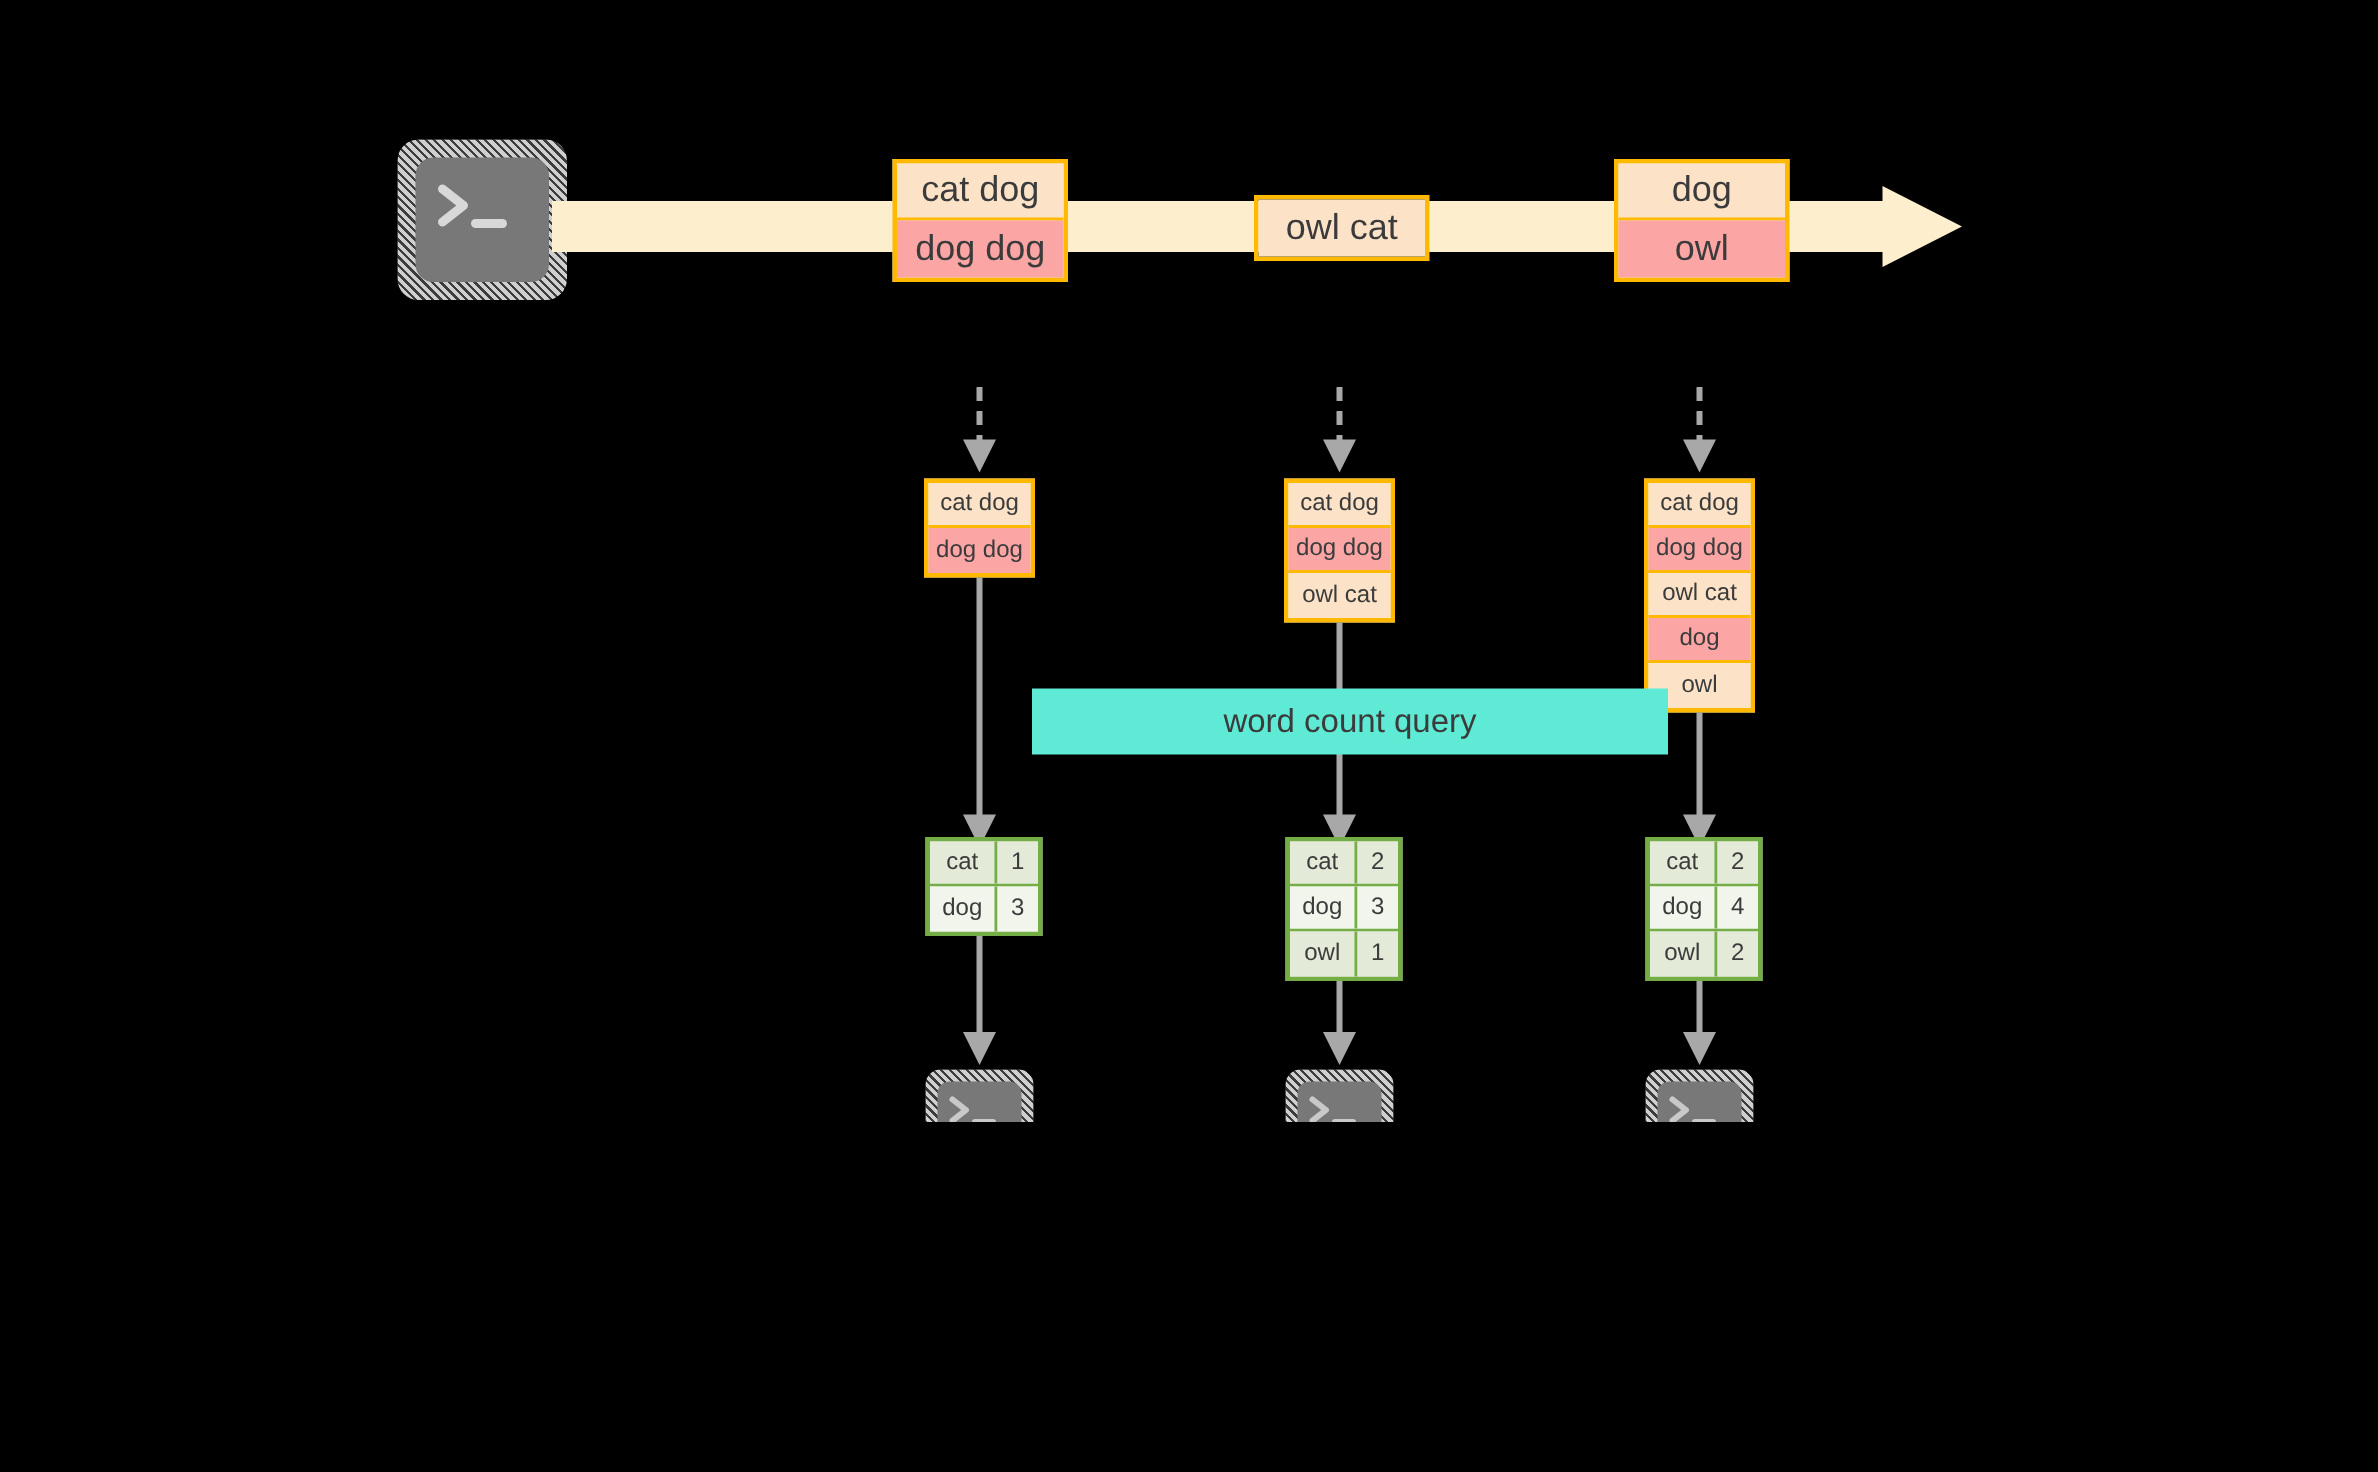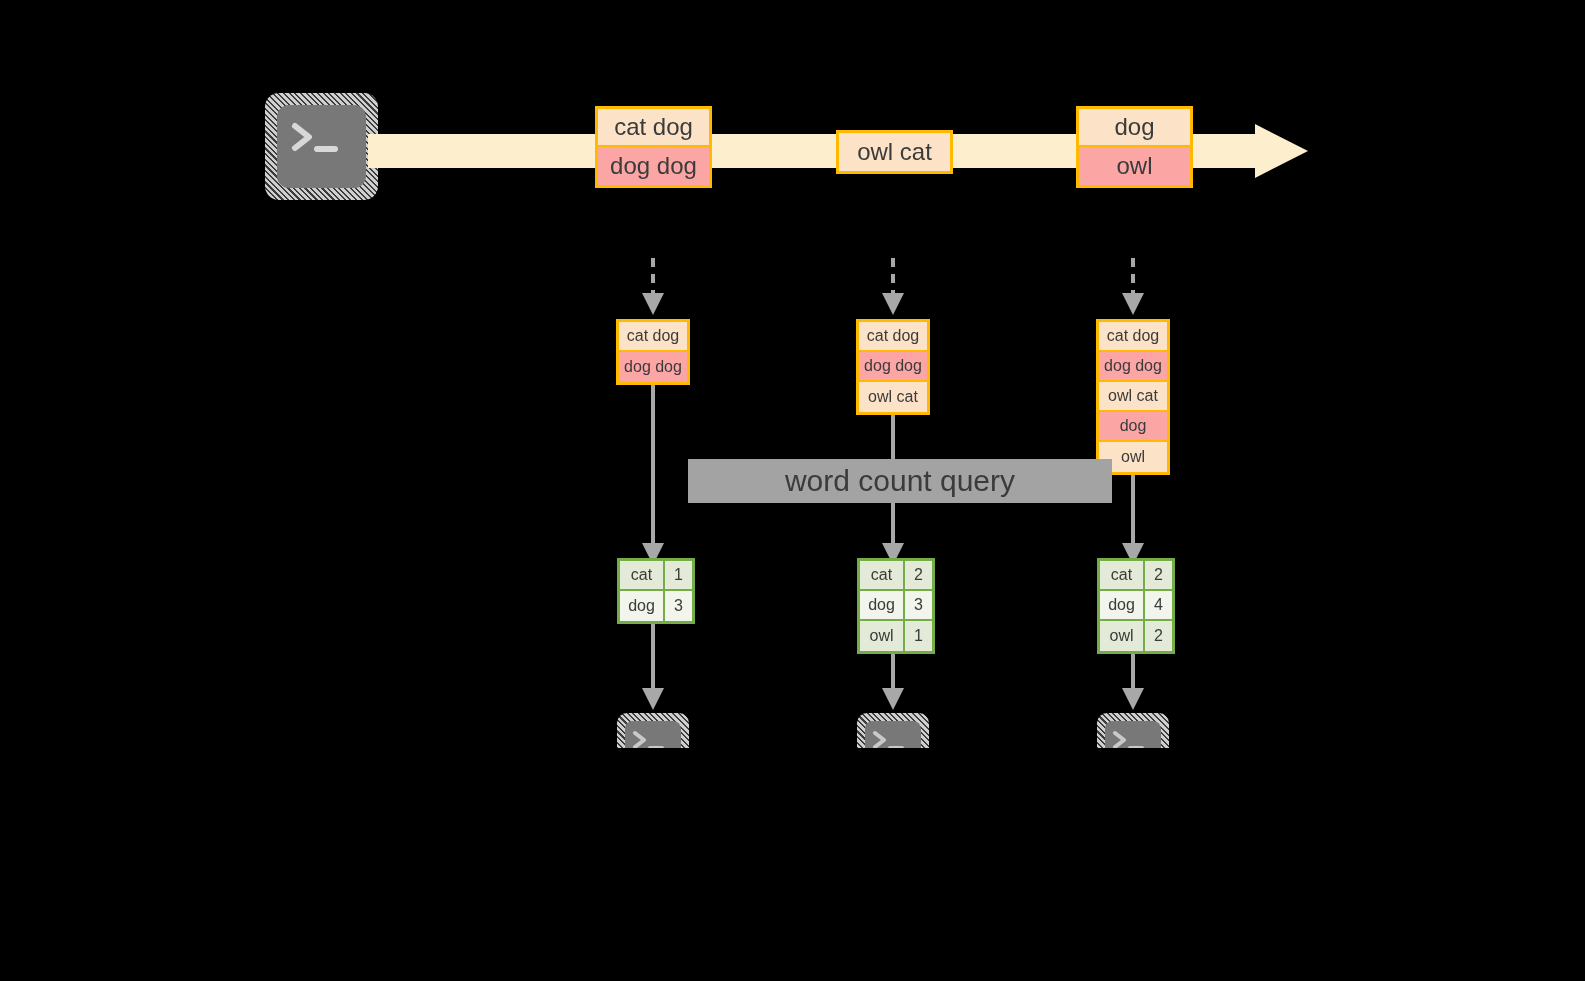--- a/index.html
+++ b/index.html
@@ -122,26 +122,26 @@
     position: absolute;
     width: 0; height: 0;
     border-left: 11px solid transparent;
     border-right: 11px solid transparent;
     border-top: 22px solid #A8A8A8;
   }
 
   
   .query-label {
     position: absolute;
-    background: #a3a3a3;
+    background: #5eead4;
     display: flex;
     align-items: center;
     justify-content: center;
     color: #3b3b3b;
-    font-size: 30px;
+    font-size: 22px;
     white-space: nowrap;
   }
 </style>
 </head>
 <body>
 
 <div id="canvas">
 
   <div class="terminal" style="left:265px; top:93px; width:113px; height:107px; border-radius:14px;">
     <div class="inner" style="left:12px; top:12px; right:12px; bottom:12px; border-radius:12px;"></div>

